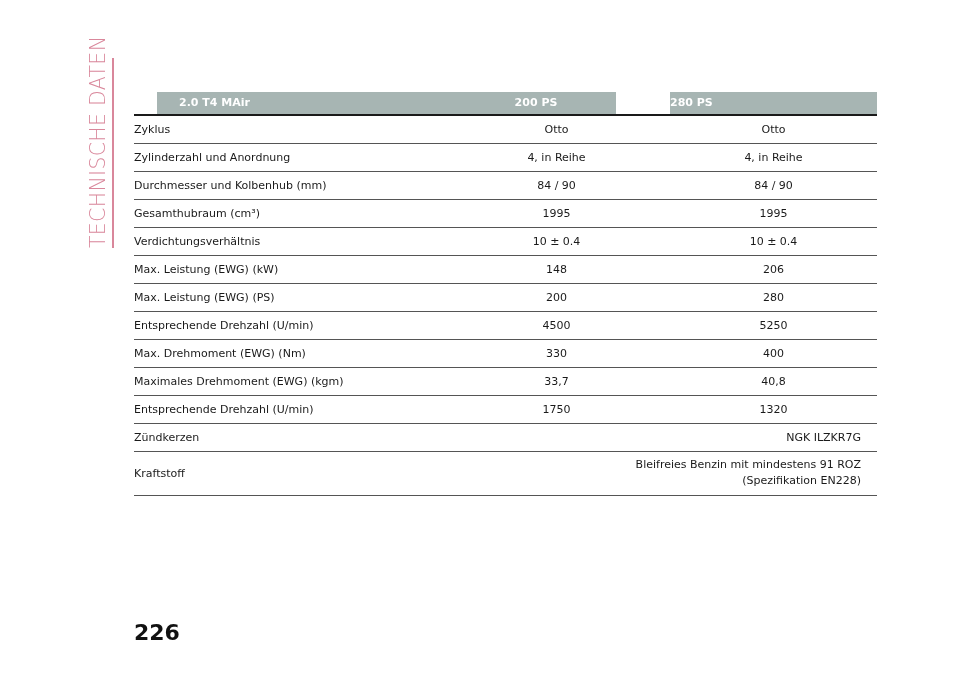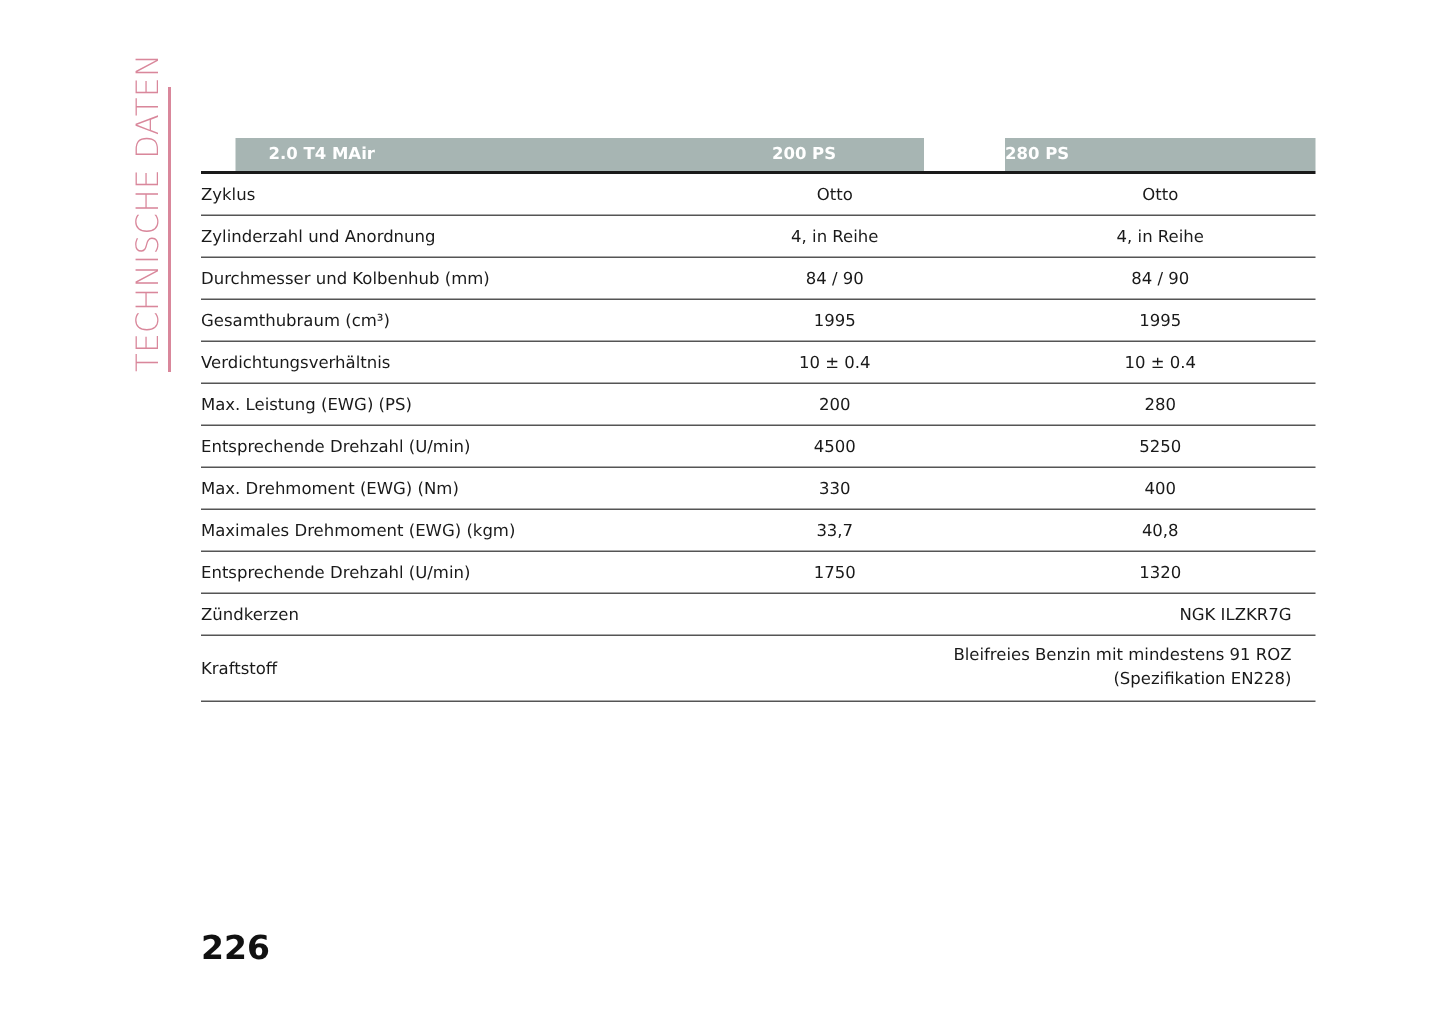--- a/index.html
+++ b/index.html
@@ -79,20 +79,25 @@
     <div class="lbl">Gesamthubraum (cm³)</div>
     <div class="v1">1995</div>
     <div class="v2">1995</div>
   </div>
   <div class="row">
     <div class="lbl">Verdichtungsverhältnis</div>
     <div class="v1">10 ± 0.4</div>
     <div class="v2">10 ± 0.4</div>
   </div>
   <div class="row">
+    <div class="lbl">Max. Leistung (EWG) (kW)</div>
+    <div class="v1">148</div>
+    <div class="v2">206</div>
+  </div>
+  <div class="row">
     <div class="lbl">Max. Leistung (EWG) (PS)</div>
     <div class="v1">200</div>
     <div class="v2">280</div>
   </div>
   <div class="row">
     <div class="lbl">Entsprechende Drehzahl (U/min)</div>
     <div class="v1">4500</div>
     <div class="v2">5250</div>
   </div>
   <div class="row">

